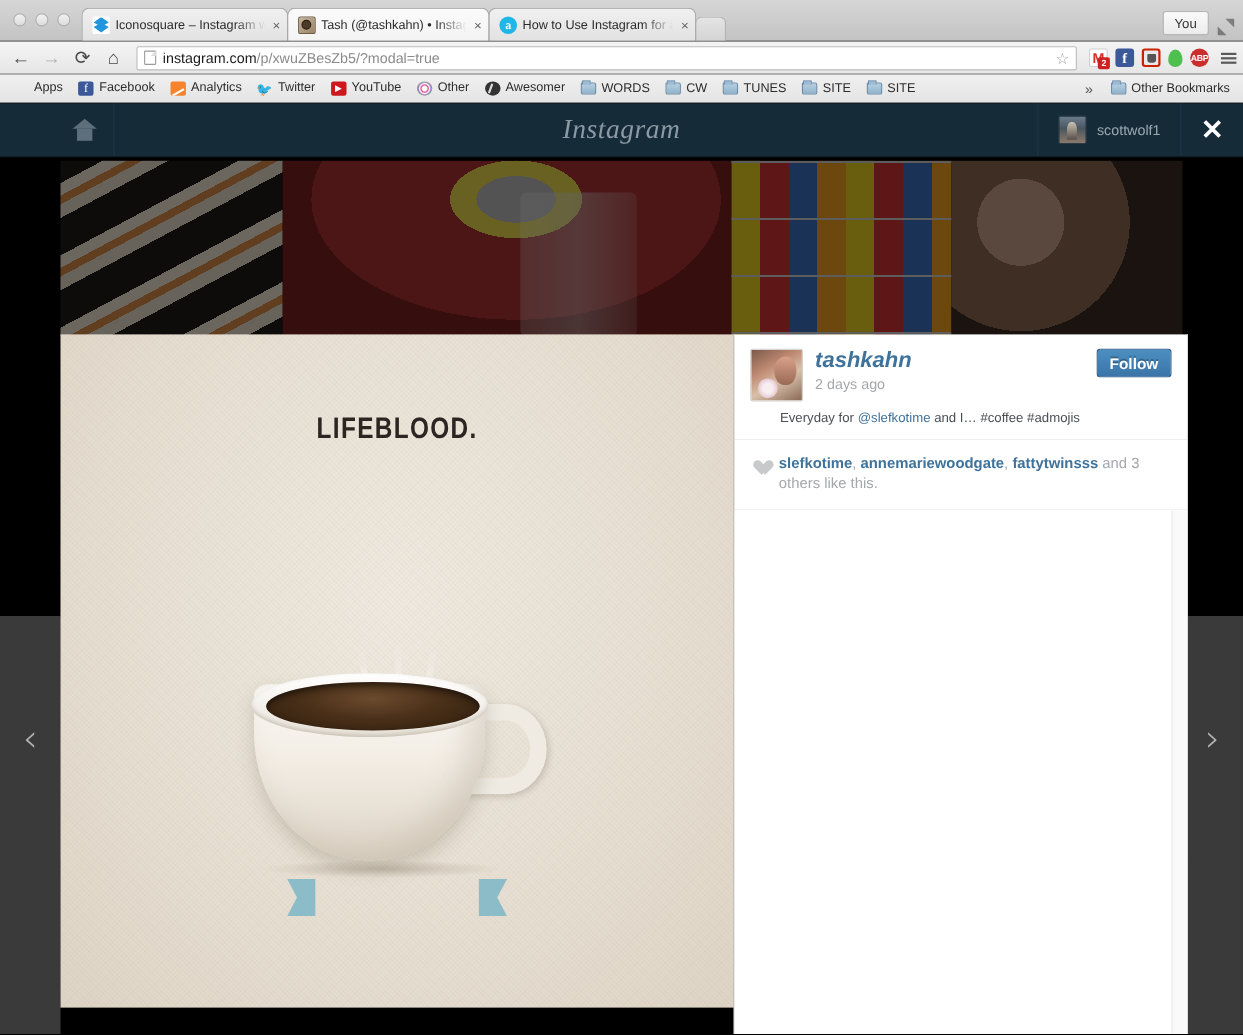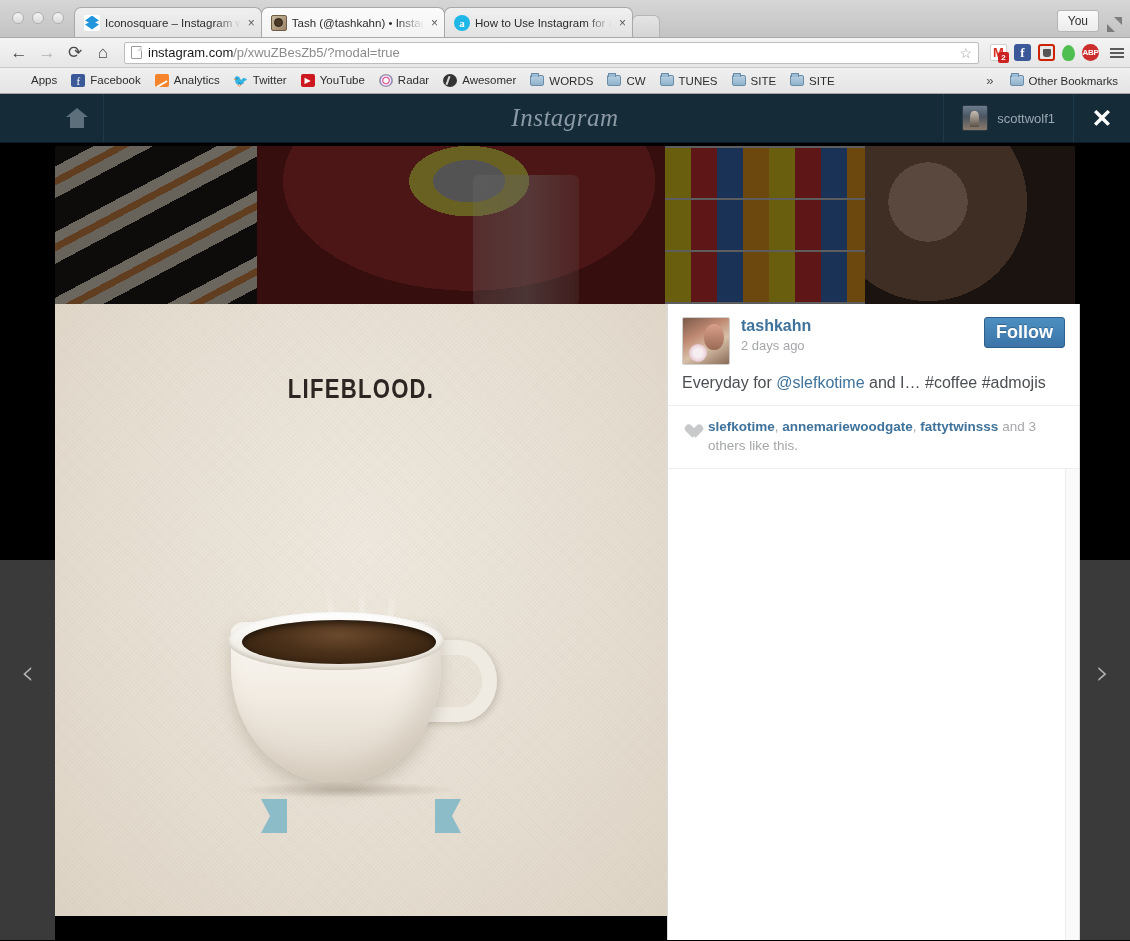--- a/index.html
+++ b/index.html
@@ -330,33 +330,33 @@
   .sh-avatar::before {
     content:""; position:absolute; left:6px; bottom:2px; width:18px; height:18px;
     border-radius:50%; background: radial-gradient(circle,#f6eef0 35%, #e8c8d2 70%, transparent);
   }
   .sh-avatar::after {
     content:""; position:absolute; right:5px; top:6px; width:20px; height:26px;
     border-radius:50% 50% 45% 45%; background: linear-gradient(to bottom,#d9a08a,#9a6a55);
   }
   .sh-meta { flex: 1; min-width: 0; }
   .sh-user {
-    font-size: 16px; font-weight: bold; color: #3f729b;
-    line-height: 1.1; margin-bottom: 3px;
+    font-size: 20px; font-weight: bold; color: #3f729b;
+    line-height: 1.1; margin-bottom: 3px; font-style: italic;
   }
   .sh-time { font-size: 13px; color: #a5a7aa; }
   .follow-btn {
-    flex: 0 0 auto; font-size: 18px; font-weight: bold; color: #fff;
+    flex: 0 0 auto; font-size: 14px; font-weight: bold; color: #fff;
     padding: 4px 11px; border-radius: 3px;
     background: linear-gradient(to bottom, #4c8fc0 0%, #3b74a8 100%);
     border: 1px solid #2e5f8c; text-shadow: 0 -1px 0 rgba(0,0,0,.25);
   }
   .caption {
-    font-size: 16px; color: #4b4f54; margin-top: 7px; line-height: 1.35;
-    white-space: nowrap; overflow: hidden;
+    font-size: 12px; color: #4b4f54; margin-top: 7px; line-height: 1.35;
+    white-space: nowrap; overflow: hidden; margin-left: 27px;
   }
   .caption a { color: #3f729b; text-decoration: none; }
 
   .likes-row {
     display: flex; gap: 10px; padding: 11px 14px 13px 14px;
     border-bottom: 1px solid #edeeee;
   }
   .heart {
     flex: 0 0 16px; width: 16px; height: 15px; position: relative; margin-top: 2px;
   }
@@ -477,21 +477,21 @@
     <div class="bm">
       <span class="bm-ic ic-twitter">🐦</span>
       <span>Twitter</span>
     </div>
     <div class="bm">
       <span class="bm-ic ic-youtube">▶</span>
       <span>YouTube</span>
     </div>
     <div class="bm">
       <span class="bm-ic ic-radar"></span>
-      <span>Radar</span>
+      <span>Other</span>
     </div>
     <div class="bm">
       <span class="bm-ic ic-awesomer"></span>
       <span>Awesomer</span>
     </div>
     <div class="bm">
       <span class="bm-ic ic-folder"></span>
       <span>WORDS</span>
     </div>
     <div class="bm">

